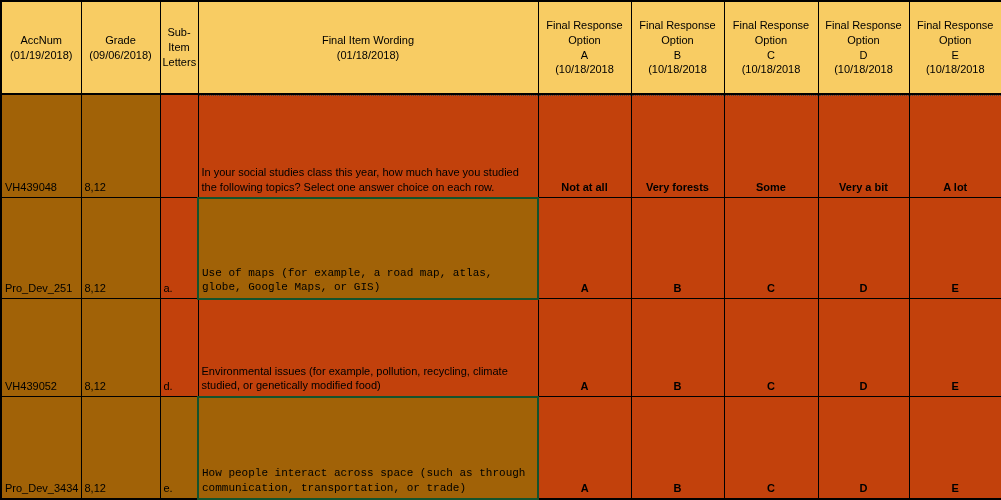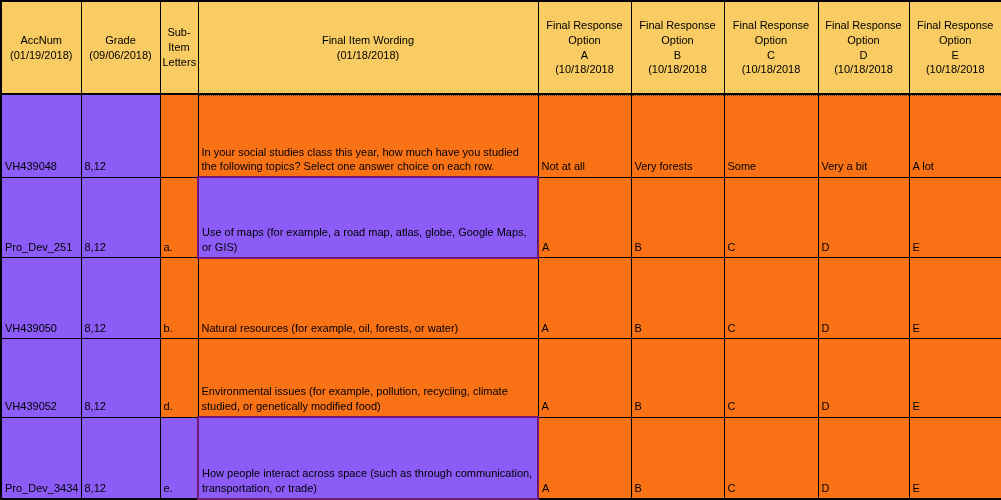--- a/index.html
+++ b/index.html
@@ -31,41 +31,43 @@
     text-align: center;
     vertical-align: middle;
     white-space: pre-line;
     line-height: 1.35;
     border-bottom: 2px solid #000;
     padding: 2px;
   }
   .qtable td {
     vertical-align: bottom;
     line-height: 1.3;
-    background: #f97316;
+    background: #c2410c;
   }
   td.magenta {
-    background: #8b5cf6;
+    background: #a16207;
   }
   td.opt {
-    font-weight: normal;
+    text-align: center;
+    font-weight: bold;
   }
   td.dotted {
     position: relative;
   }
   td.dotted::after {
     content: "";
     position: absolute;
     left: 0;
     right: 0;
     top: 0;
     border-top: 1px dotted #444;
   }
   td.thick {
-    border: 2px solid #701a75;
+    border: 2px solid #14532d;
+    font-family: Liberation Mono, monospace;
   }
 </style>
 </head>
 <body>
 
 <table class="qtable">
   <colgroup>
     <col style="width:80px">
       <col style="width:79px">
       <col style="width:38px">
@@ -125,31 +127,20 @@
       <td class="magenta">Pro_Dev_251</td>
       <td class="magenta">8,12</td>
       <td>a.</td>
       <td class="magenta thick">Use of maps (for example, a road map, atlas, globe, Google Maps, or GIS)</td>
       <td class="opt">A</td>
       <td class="opt">B</td>
       <td class="opt">C</td>
       <td class="opt">D</td>
       <td class="opt">E</td>
     </tr>
-    <tr style="height:68px">
-      <td class="magenta">VH439050</td>
-      <td class="magenta">8,12</td>
-      <td>b.</td>
-      <td>Natural resources (for example, oil, forests, or water)</td>
-      <td class="opt">A</td>
-      <td class="opt">B</td>
-      <td class="opt">C</td>
-      <td class="opt">D</td>
-      <td class="opt">E</td>
-    </tr>
     <tr style="height:66px">
       <td class="magenta">VH439052</td>
       <td class="magenta">8,12</td>
       <td>d.</td>
       <td>Environmental issues (for example, pollution, recycling, climate studied, or genetically modified food)</td>
       <td class="opt">A</td>
       <td class="opt">B</td>
       <td class="opt">C</td>
       <td class="opt">D</td>
       <td class="opt">E</td>

